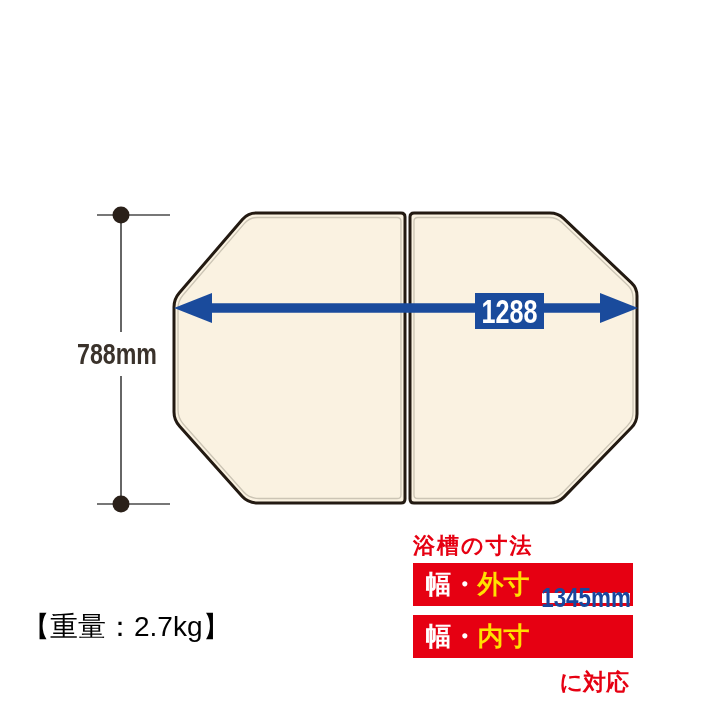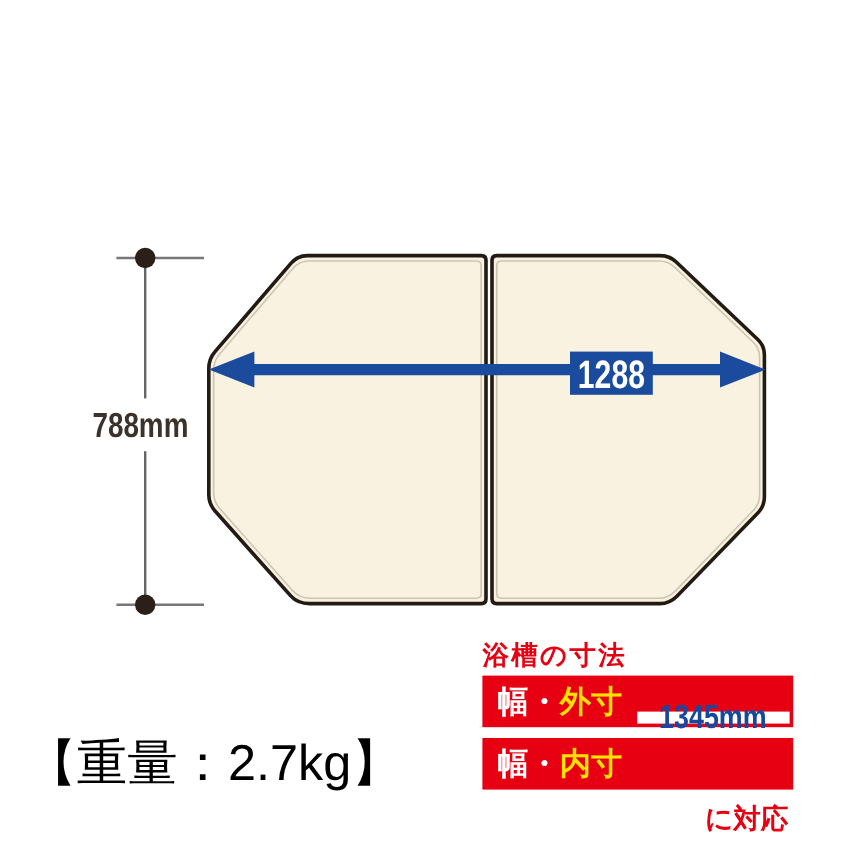--- a/index.html
+++ b/index.html
@@ -13,32 +13,32 @@
   }
   .stage { position: relative; width: 720px; height: 720px; }
 
   svg.diagram { position: absolute; left: 0; top: 0; }
 
   
   .weight {
     position: absolute;
     left: 22px;
     top: 608px;
-    font-size: 42px;
+    font-size: 28px;
     color: #000000;
     letter-spacing: 0px;
     white-space: nowrap;
   }
 
   
   .spec {
     position: absolute;
-    left: 402px;
+    left: 413px;
     top: 531px;
-    width: 259px;
+    width: 220px;
   }
   .spec-title {
     color: #e60012;
     font-weight: bold;
     font-size: 22px;
     letter-spacing: 2px;
     height: 29px;
     line-height: 29px;
     white-space: nowrap;
   }

